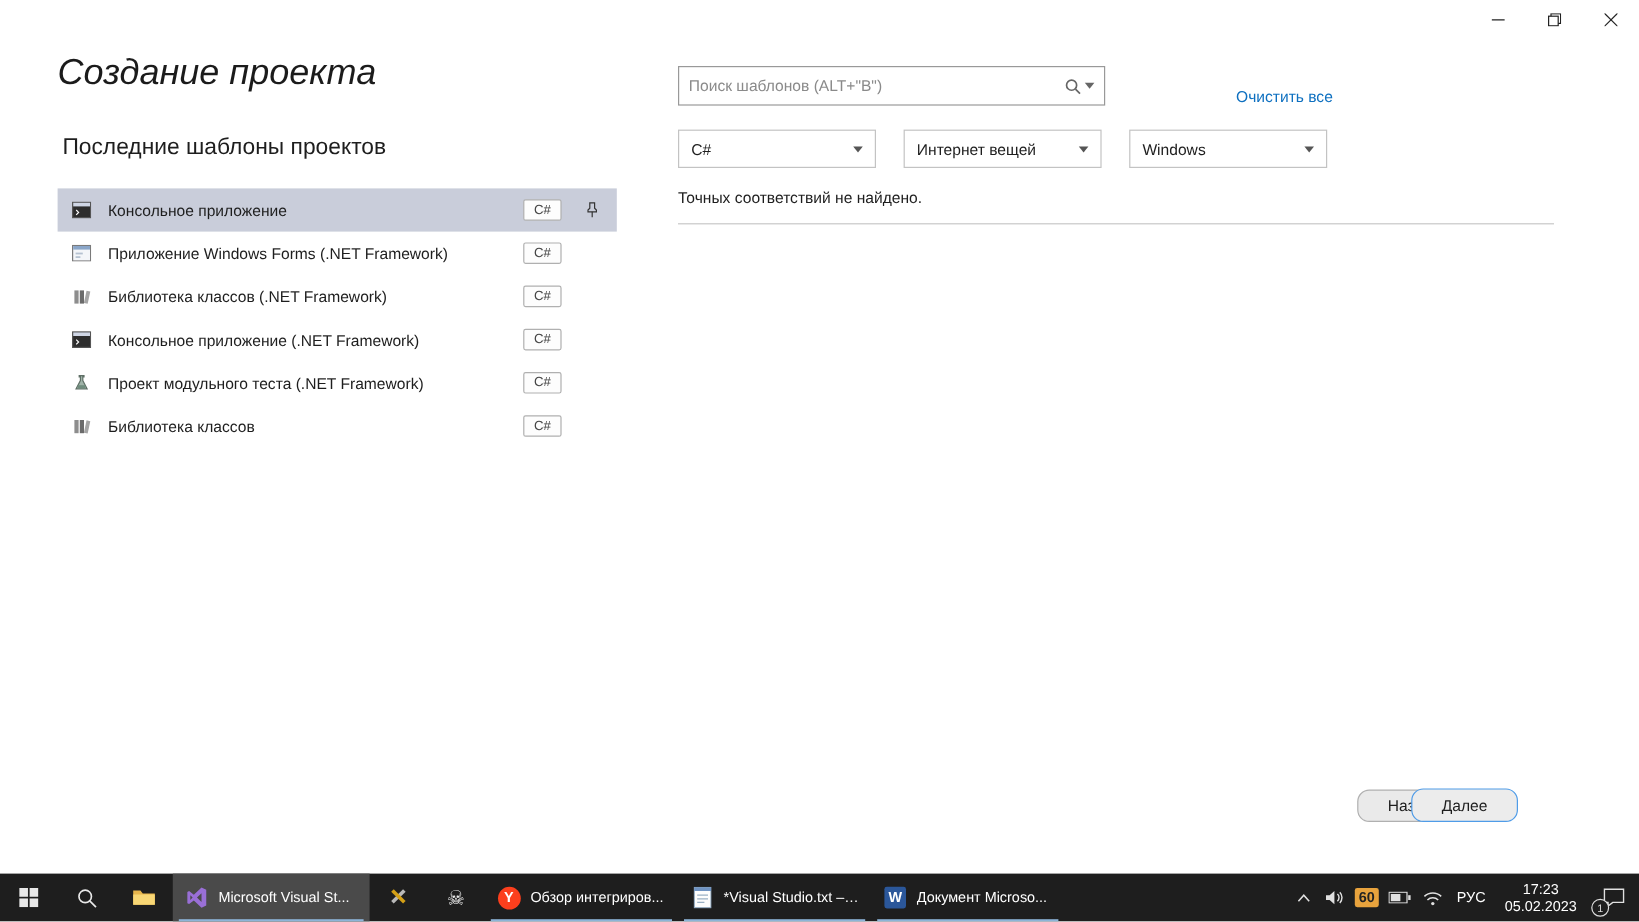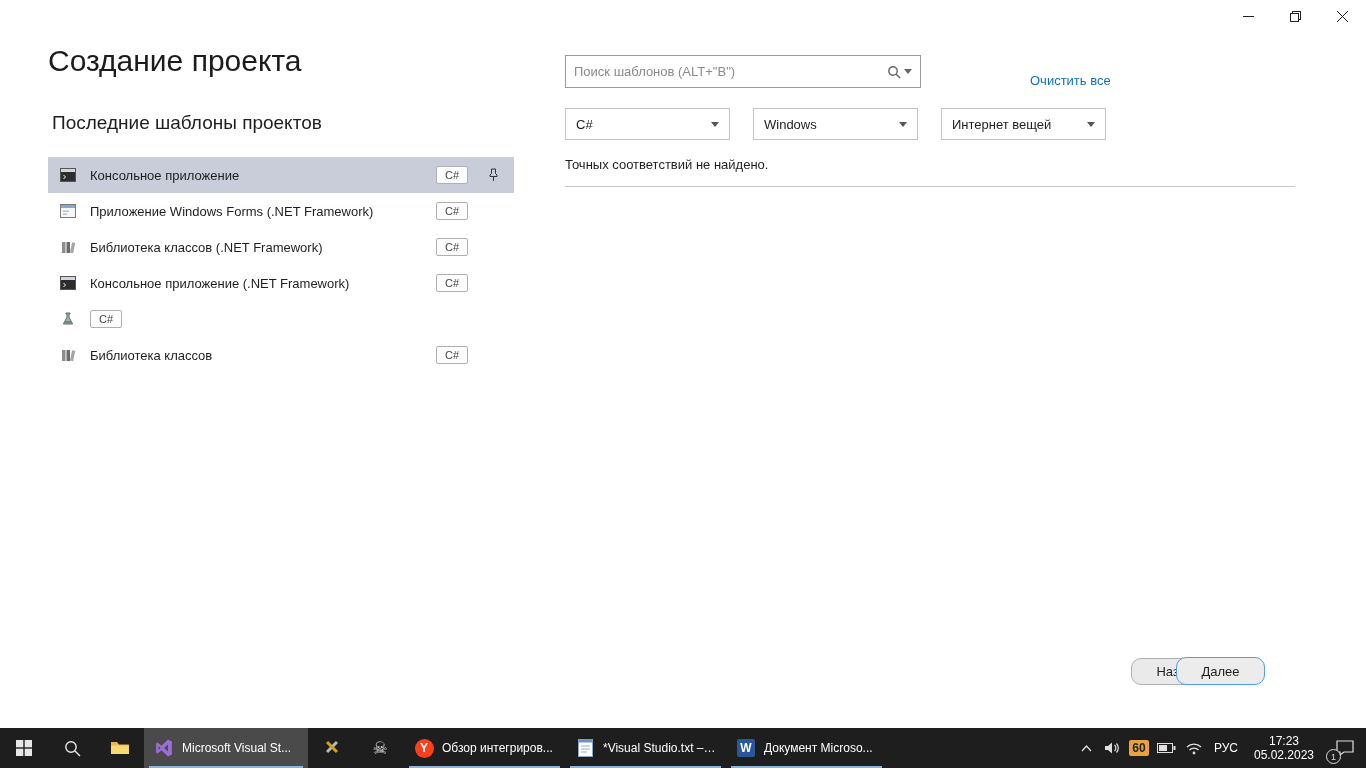--- a/index.html
+++ b/index.html
@@ -6,21 +6,21 @@
     font-family:"Liberation Sans","DejaVu Sans",sans-serif;background:#fff;}
   .screen{position:relative;width:1366px;height:768px;}
 
   
   .main-window{position:absolute;left:0;top:0;right:0;bottom:40px;background:#fff;}
 
   .window-controls{position:absolute;top:0;right:0;display:flex;}
   .win-btn{width:47px;height:33px;display:flex;align-items:center;justify-content:center;cursor:pointer;}
   .win-btn svg{display:block;}
 
-  .page-title{position:absolute;left:48px;top:44px;font-size:30px;color:#1b1b1b;}
+  .page-title{position:absolute;left:48px;top:44px;font-size:30px;color:#1b1b1b;font-style:italic;}
   .recent-title{position:absolute;left:52px;top:112px;font-size:19px;color:#1e1e1e;}
 
   .template-list{position:absolute;left:48px;top:157px;width:466px;}
   .row{height:36px;display:flex;align-items:center;padding:0 4px 0 12px;box-sizing:border-box;cursor:pointer;}
   .row.selected{background:#c9cdda;}
   .row-icon{width:18px;height:16px;margin-right:12px;flex:0 0 auto;display:flex;align-items:center;}
   .row-label{flex:1;font-size:13px;color:#1e1e1e;white-space:nowrap;overflow:hidden;}
   .badge{flex:0 0 auto;min-width:18px;text-align:center;font-size:11px;color:#444;
     background:#fdfdfd;border:1px solid #b0b0b0;border-radius:2px;padding:2px 6px;margin-right:8px;}
   .pin-slot{flex:0 0 34px;display:flex;align-items:center;justify-content:center;}
@@ -175,20 +175,21 @@
         <span class="pin-slot"></span>
       </div>
 
       <div class="row">
         <span class="row-icon">
           <svg width="16" height="14">
               <path d="M6 1 h4 v1 h-1 v3.2 l3.6 6.8 h-9.2 L7 5.2 V2 H6 Z" fill="#9fb3a8" stroke="#5f6f66"></path>
               <rect x="4.8" y="9" width="6.4" height="2.6" fill="#6f8c7d"></rect>
             </svg>
         </span>
+        <span class="row-label">Проект модульного теста (.NET Framework)</span>
         <span class="badge">C#</span>
         <span class="pin-slot"></span>
       </div>
 
       <div class="row">
         <span class="row-icon">
           <svg width="16" height="14">
               <rect x="2" y="2" width="3.5" height="11" fill="#8d8d8d"></rect>
               <rect x="6.5" y="2" width="3.5" height="11" fill="#6b6b6b"></rect>
               <rect x="11" y="2.5" width="3.2" height="10.5" fill="#a5a5a5" transform="rotate(12 12.6 7.7)"></rect>
@@ -213,25 +214,25 @@
     </div>
 
     <div class="clear-all">Очистить все</div>
 
     <div class="filters">
       <div class="select">
         <span>C#</span>
         <span class="caret"></span>
       </div>
       <div class="select">
+        <span>Интернет вещей</span>
+        <span class="caret"></span>
+      </div>
+      <div class="select">
         <span>Windows</span>
-        <span class="caret"></span>
-      </div>
-      <div class="select">
-        <span>Интернет вещей</span>
         <span class="caret"></span>
       </div>
     </div>
 
     <div class="no-match">Точных соответствий не найдено.</div>
     <div class="divider"></div>
 
 
     <div class="btn btn-back">Назад</div>
     <div class="btn btn-next">Далее</div>

